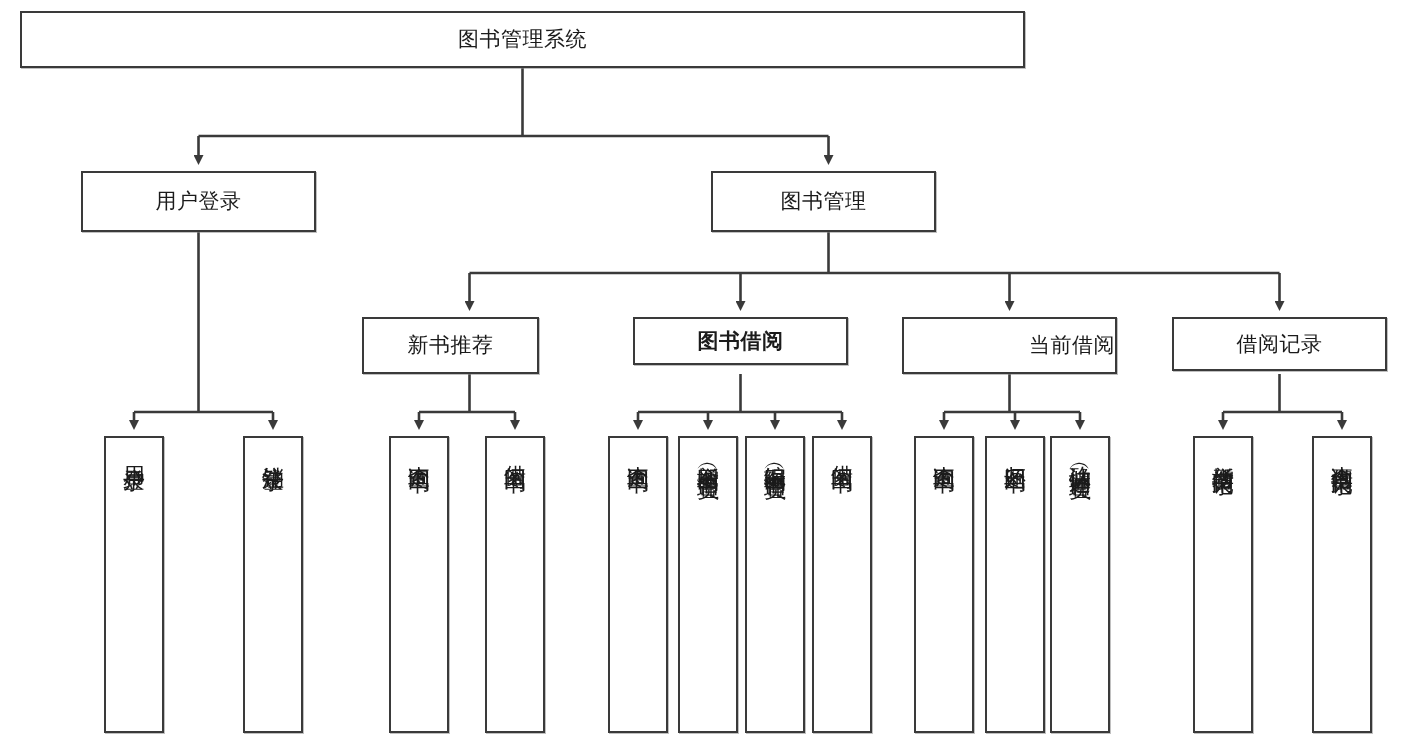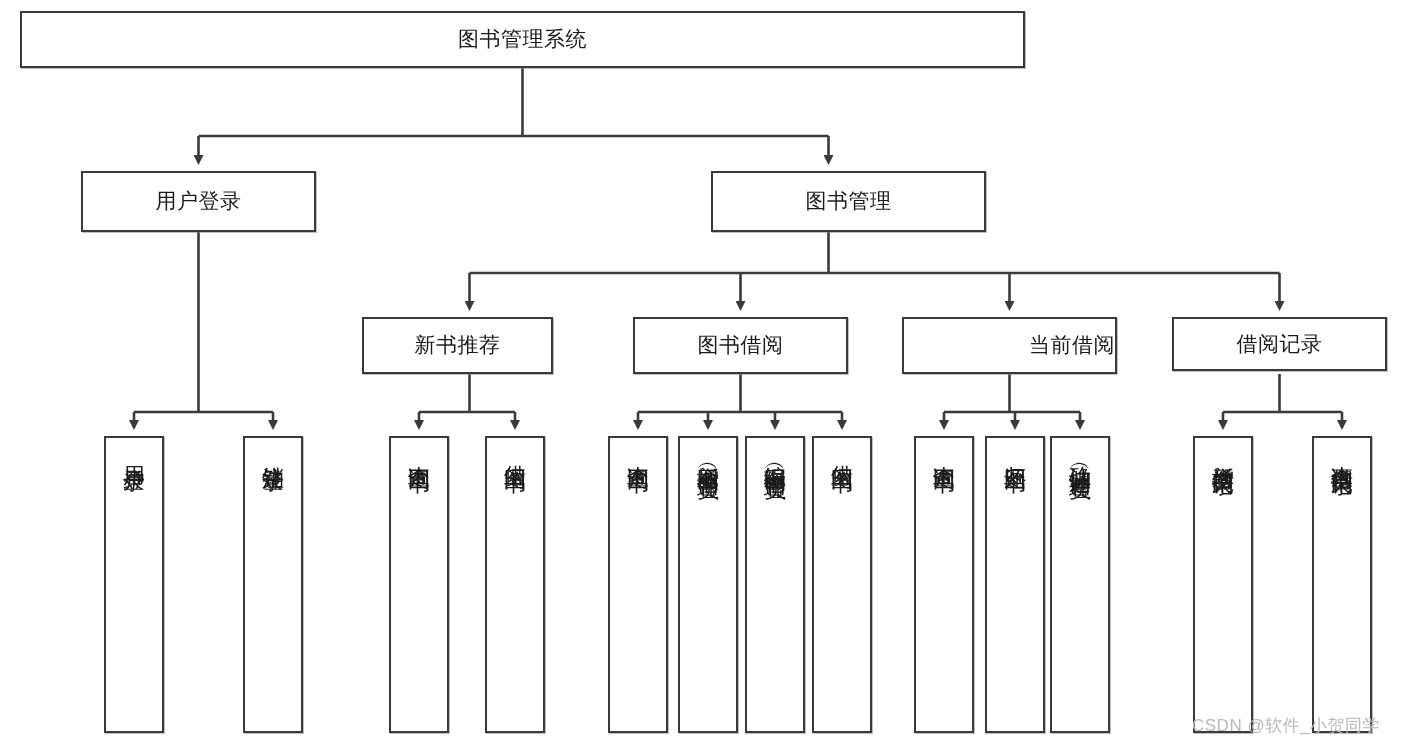--- a/index.html
+++ b/index.html
@@ -110,27 +110,27 @@
       </g>
   </svg>
 
   <div id="nodes">
       <div class="node horiz" style="left: 20px; top: 11px; width: 1005px; height: 57px;">
         <span class="label">图书管理系统</span>
       </div>
       <div class="node horiz" style="left: 81px; top: 171px; width: 235px; height: 61px;">
         <span class="label">用户登录</span>
       </div>
-      <div class="node horiz" style="left: 711px; top: 171px; width: 275px; height: 61px;">
+      <div class="node horiz" style="left: 711px; top: 171px; width: 225px; height: 61px;">
         <span class="label">图书管理</span>
       </div>
-      <div class="node horiz" style="left: 362px; top: 317px; width: 191px; height: 57px;">
+      <div class="node horiz" style="left: 362px; top: 317px; width: 177px; height: 57px;">
         <span class="label">新书推荐</span>
       </div>
-      <div class="node horiz" style="left: 633px; top: 317px; width: 215px; height: 57px;">
+      <div class="node horiz" style="left: 633px; top: 317px; width: 215px; height: 48px; font-weight: bold;">
         <span class="label">图书借阅</span>
       </div>
       <div class="node horiz" style="left: 902px; top: 317px; width: 215px; height: 57px; justify-content: flex-end;">
         <span class="label">当前借阅</span>
       </div>
       <div class="node horiz" style="left: 1172px; top: 317px; width: 215px; height: 54px;">
         <span class="label">借阅记录</span>
       </div>
       <div class="node vert" style="left: 104px; top: 436px; width: 60px; height: 297px;">
         <span class="label">用户登录</span>
@@ -166,15 +166,14 @@
         <span class="label">确认归还（管理员）</span>
       </div>
       <div class="node vert" style="left: 1193px; top: 436px; width: 60px; height: 297px;">
         <span class="label">新增借阅记录</span>
       </div>
       <div class="node vert" style="left: 1312px; top: 436px; width: 60px; height: 297px;">
         <span class="label">查询借阅记录</span>
       </div>
     </div>
 
-  <div class="watermark" style="left: 1192px; top: 714px;">CSDN @软件_小贺同学</div>
 
 </div>
 
 </body></html>

